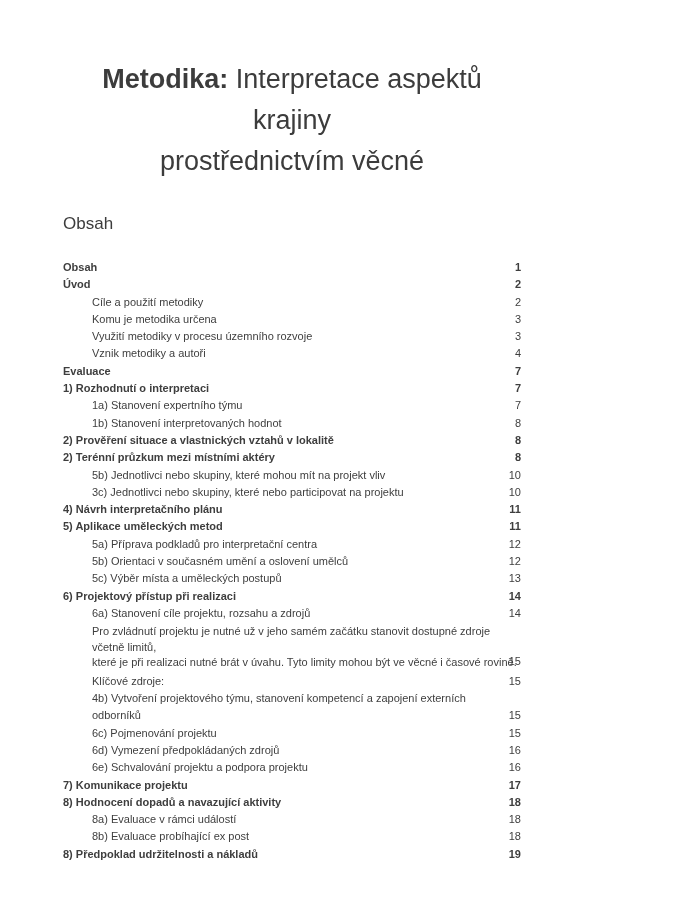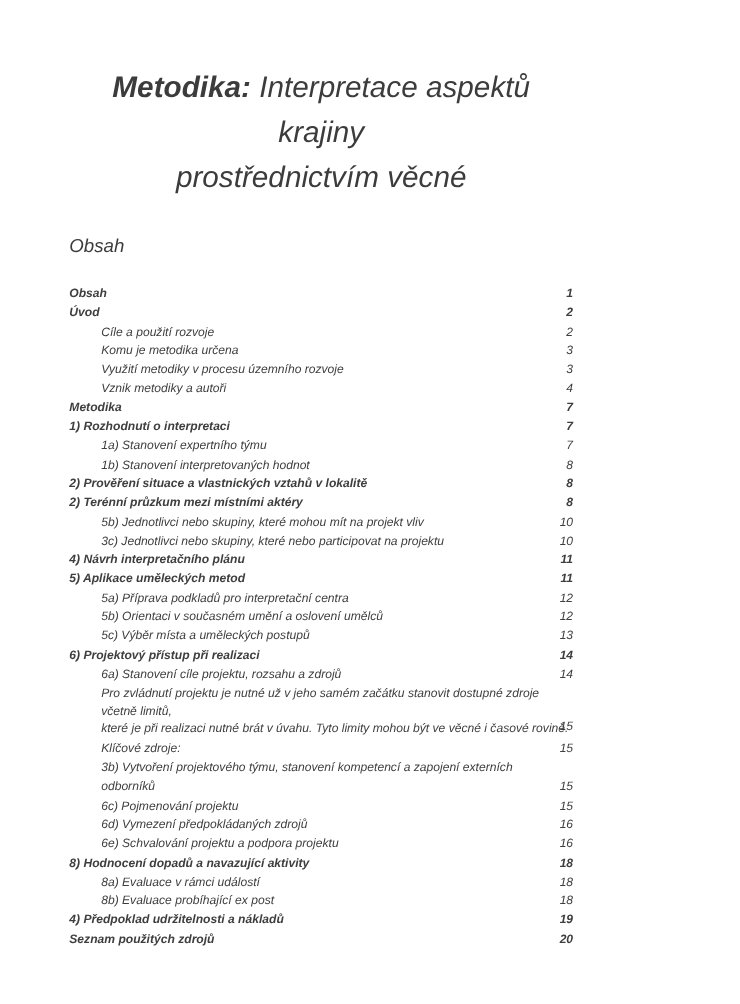--- a/index.html
+++ b/index.html
@@ -8,21 +8,20 @@
     background: #ffffff;
     font-family: "Liberation Sans", sans-serif;
     color: #3e3e3e;
     overflow: hidden;
   }
   .page {
     box-sizing: border-box;
     width: 551px; height: 913px;
     padding: 59px 30px 0 63px;
     background: #ffffff;
-    font-style: italic;
   }
   .doc-title {
     text-align: center;
     font-size: 27px;
     line-height: 41px;
     font-weight: 400;
     color: #3c3c3c;
   }
   .doc-title .bold { font-weight: 700; }
   .section-heading {
@@ -65,37 +64,37 @@
   <div class="toc-list">
       <div class="toc-row bold">
         <span class="toc-label">Obsah</span>
         <span class="toc-page">1</span>
       </div>
       <div class="toc-row bold">
         <span class="toc-label">Úvod</span>
         <span class="toc-page">2</span>
       </div>
       <div class="toc-row indent">
-        <span class="toc-label">Cíle a použití rozvoje</span>
+        <span class="toc-label">Cíle a použití metodiky</span>
         <span class="toc-page">2</span>
       </div>
       <div class="toc-row indent">
         <span class="toc-label">Komu je metodika určena</span>
         <span class="toc-page">3</span>
       </div>
       <div class="toc-row indent">
         <span class="toc-label">Využití metodiky v procesu územního rozvoje</span>
         <span class="toc-page">3</span>
       </div>
       <div class="toc-row indent">
         <span class="toc-label">Vznik metodiky a autoři</span>
         <span class="toc-page">4</span>
       </div>
       <div class="toc-row bold">
-        <span class="toc-label">Metodika</span>
+        <span class="toc-label">Evaluace</span>
         <span class="toc-page">7</span>
       </div>
       <div class="toc-row bold">
         <span class="toc-label">1) Rozhodnutí o interpretaci</span>
         <span class="toc-page">7</span>
       </div>
       <div class="toc-row indent">
         <span class="toc-label">1a) Stanovení expertního týmu</span>
         <span class="toc-page">7</span>
       </div>
@@ -150,50 +149,50 @@
       <div class="toc-row indent para">
         <span class="toc-label">Pro zvládnutí projektu je nutné už v jeho samém začátku stanovit dostupné zdroje včetně limitů,
 které je při realizaci nutné brát v úvahu. Tyto limity mohou být ve věcné i časové rovině.</span>
         <span class="toc-page">15</span>
       </div>
       <div class="toc-row indent">
         <span class="toc-label">Klíčové zdroje:</span>
         <span class="toc-page">15</span>
       </div>
       <div class="toc-row indent">
-        <span class="toc-label">3b) Vytvoření projektového týmu, stanovení kompetencí a zapojení externích odborníků</span>
+        <span class="toc-label">4b) Vytvoření projektového týmu, stanovení kompetencí a zapojení externích odborníků</span>
         <span class="toc-page">15</span>
       </div>
       <div class="toc-row indent">
         <span class="toc-label">6c) Pojmenování projektu</span>
         <span class="toc-page">15</span>
       </div>
       <div class="toc-row indent">
         <span class="toc-label">6d) Vymezení předpokládaných zdrojů</span>
         <span class="toc-page">16</span>
       </div>
       <div class="toc-row indent">
         <span class="toc-label">6e) Schvalování projektu a podpora projektu</span>
         <span class="toc-page">16</span>
       </div>
       <div class="toc-row bold">
+        <span class="toc-label">7) Komunikace projektu</span>
+        <span class="toc-page">17</span>
+      </div>
+      <div class="toc-row bold">
         <span class="toc-label">8) Hodnocení dopadů a navazující aktivity</span>
         <span class="toc-page">18</span>
       </div>
       <div class="toc-row indent">
         <span class="toc-label">8a) Evaluace v rámci událostí</span>
         <span class="toc-page">18</span>
       </div>
       <div class="toc-row indent">
         <span class="toc-label">8b) Evaluace probíhající ex post</span>
         <span class="toc-page">18</span>
       </div>
       <div class="toc-row bold">
-        <span class="toc-label">4) Předpoklad udržitelnosti a nákladů</span>
+        <span class="toc-label">8) Předpoklad udržitelnosti a nákladů</span>
         <span class="toc-page">19</span>
-      </div>
-      <div class="toc-row bold">
-        <span class="toc-label">Seznam použitých zdrojů</span>
-        <span class="toc-page">20</span>
       </div>
     </div>
 
 </div>
 
 </body></html>

